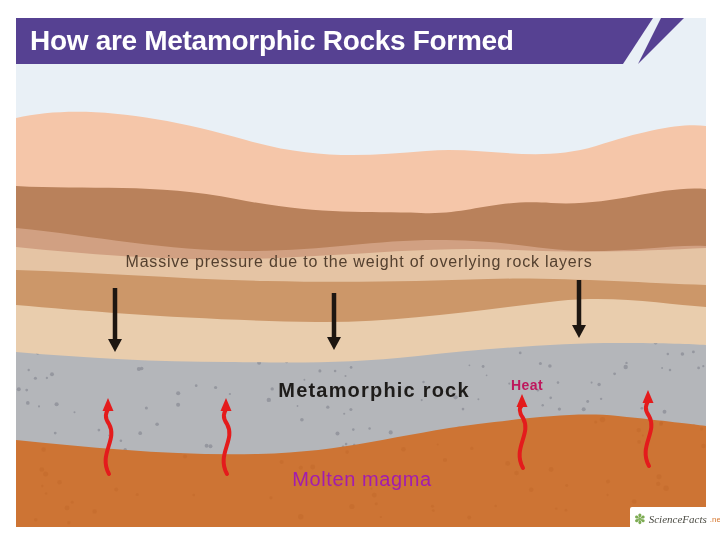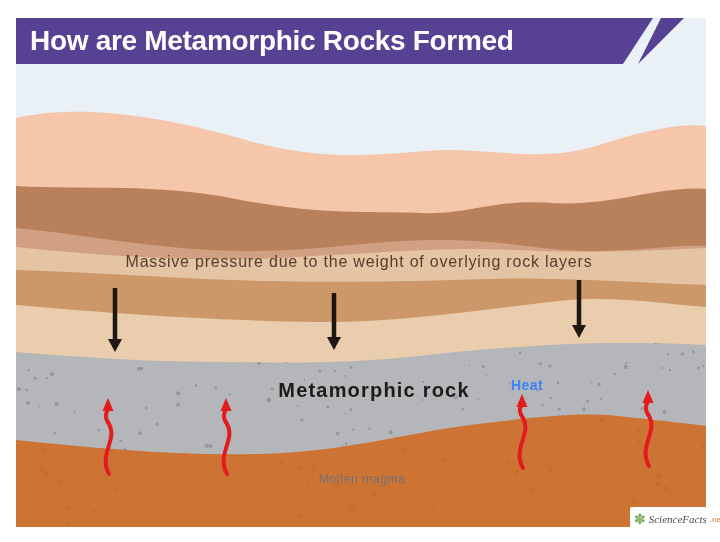--- a/index.html
+++ b/index.html
@@ -14,22 +14,22 @@
   .title{
     position:absolute;left:30px;top:18px;height:46px;display:flex;align-items:center;
     color:#ffffff;font-size:28px;font-weight:700;letter-spacing:-0.3px;white-space:nowrap;
   }
   .lbl{
     position:absolute;transform:translate(-50%,-50%);white-space:nowrap;
   }
   .lbl-earth{left:377px;top:174px;font-size:16px;letter-spacing:.4px;color:#4b382c;}
   .lbl-pressure{left:359px;top:262px;font-size:16px;letter-spacing:.8px;color:#54402f;}
   .lbl-meta{left:374px;top:390px;font-size:20px;font-weight:700;letter-spacing:1.2px;color:#1e1c1a;}
-  .lbl-heat{left:527px;top:385px;font-size:14px;font-weight:700;letter-spacing:.4px;color:#3b82f6;}
-  .lbl-magma{left:362px;top:479px;font-size:12px;letter-spacing:.6px;color:#737373;}
+  .lbl-heat{left:527px;top:385px;font-size:14px;font-weight:700;letter-spacing:.4px;color:#be185d;}
+  .lbl-magma{left:362px;top:479px;font-size:20px;letter-spacing:.6px;color:#a21caf;}
   .logo{
     position:absolute;left:630px;top:507px;height:24px;display:flex;align-items:center;
     gap:3px;background:#ffffff;padding:0 4px;border-radius:2px;
   }
   .logo .flower{font-size:14px;line-height:1;color:#7cab52;}
   .logo .brand{font-family:"Liberation Serif","DejaVu Serif",serif;font-style:italic;
     font-weight:400;font-size:11px;color:#4c4c44;}
   .logo .suffix{font-size:8px;color:#d6772e;}
 </style>
 </head>

